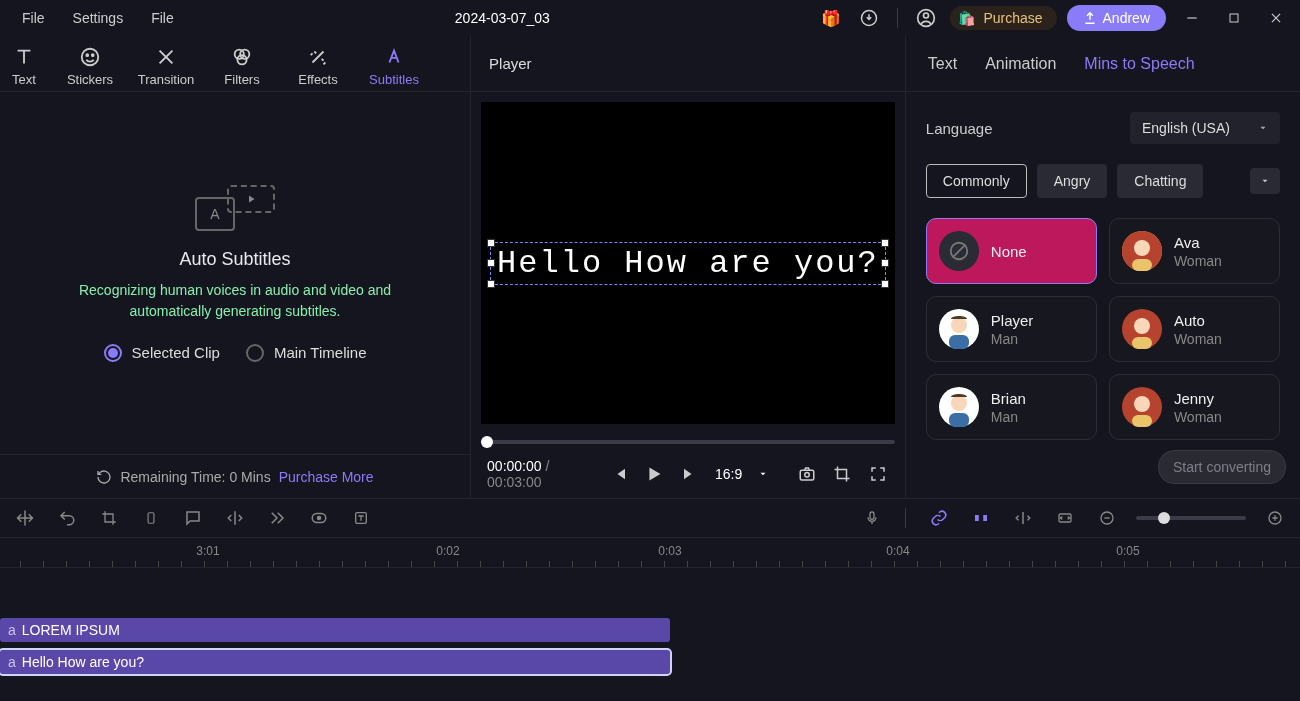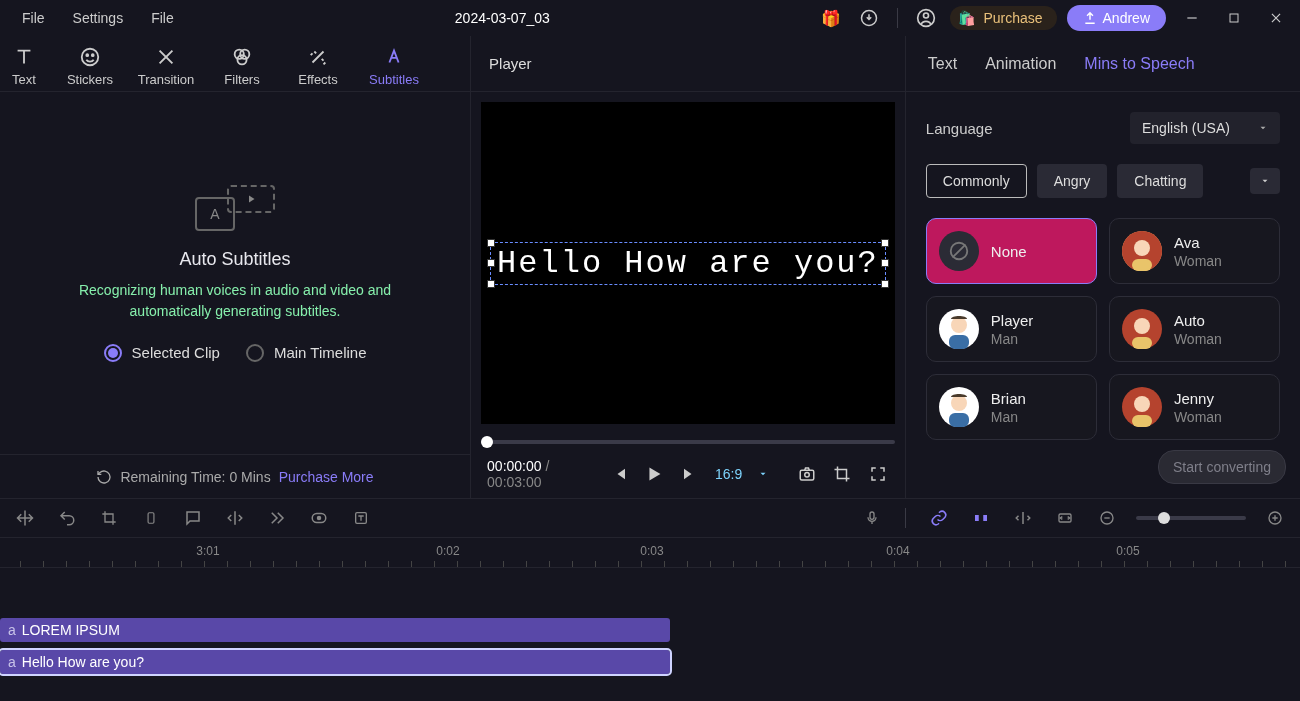--- a/index.html
+++ b/index.html
@@ -51,21 +51,21 @@
 
 .scrubber { height: 16px; position: relative; margin: 0 10px; }
 .scrubber-track { height: 4px; background: #3a3a48; border-radius: 2px; position: absolute; top: 6px; left: 0; right: 0; }
 .scrubber-knob { position: absolute; left: 0; top: 2px; width: 12px; height: 12px; background: #fff; border-radius: 50%; }
 
 .player-controls { height: 48px; display: flex; align-items: center; gap: 14px; padding: 0 16px; }
 .time { font-size: 14px; }
 .time .cur { color: #fff; } .time .tot { color: #888; }
 .pc-spacer { flex: 1; }
 .ctrlbtn { width: 28px; height: 28px; display: inline-flex; align-items: center; justify-content: center; color: #ccc; cursor: pointer; }
-.aspect { display: flex; align-items: center; gap: 16px; font-size: 14px; color: #7dd3fc; cursor: pointer; }
+.aspect { display: flex; align-items: center; gap: 16px; font-size: 14px; color: #ffffff; cursor: pointer; }
 
 
 .inspector { width: 400px; display: flex; flex-direction: column; position: relative; }
 .insp-tabs { height: 56px; display: flex; align-items: center; gap: 28px; padding: 0 22px; border-bottom: 1px solid #24242e; }
 .insp-tab { font-size: 16px; color: #ccc; cursor: pointer; }
 .insp-tab.active { color: #8a7cf8; font-weight: 500; }
 
 .insp-body { flex: 1; padding: 20px; overflow: hidden; }
 .row { display: flex; align-items: center; margin-bottom: 20px; }
 .row label { flex: 1; font-size: 15px; color: #ccc; }
@@ -510,21 +510,21 @@
       <svg width="16" height="16" viewBox="0 0 24 24" fill="none" stroke="currentColor" stroke-width="2">
         <circle cx="12" cy="12" r="9"></circle>
         <path d="M8 12h8M12 8v8"></path>
       </svg>
     </span>
 </div>
 
 <div class="ruler">
   <span class="tick" style="left:208px">3:01</span>
   <span class="tick" style="left:448px">0:02</span>
-  <span class="tick" style="left:652px">0:03</span>
+  <span class="tick" style="left:670px">0:03</span>
   <span class="tick" style="left:898px">0:04</span>
   <span class="tick" style="left:1128px">0:05</span>
 <div class="minor" style="left: 20px;"></div>
     <div class="minor" style="left: 43px;"></div>
     <div class="minor" style="left: 66px;"></div>
     <div class="minor" style="left: 89px;"></div>
     <div class="minor" style="left: 112px;"></div>
     <div class="minor" style="left: 135px;"></div>
     <div class="minor" style="left: 158px;"></div>
     <div class="minor" style="left: 181px;"></div>

